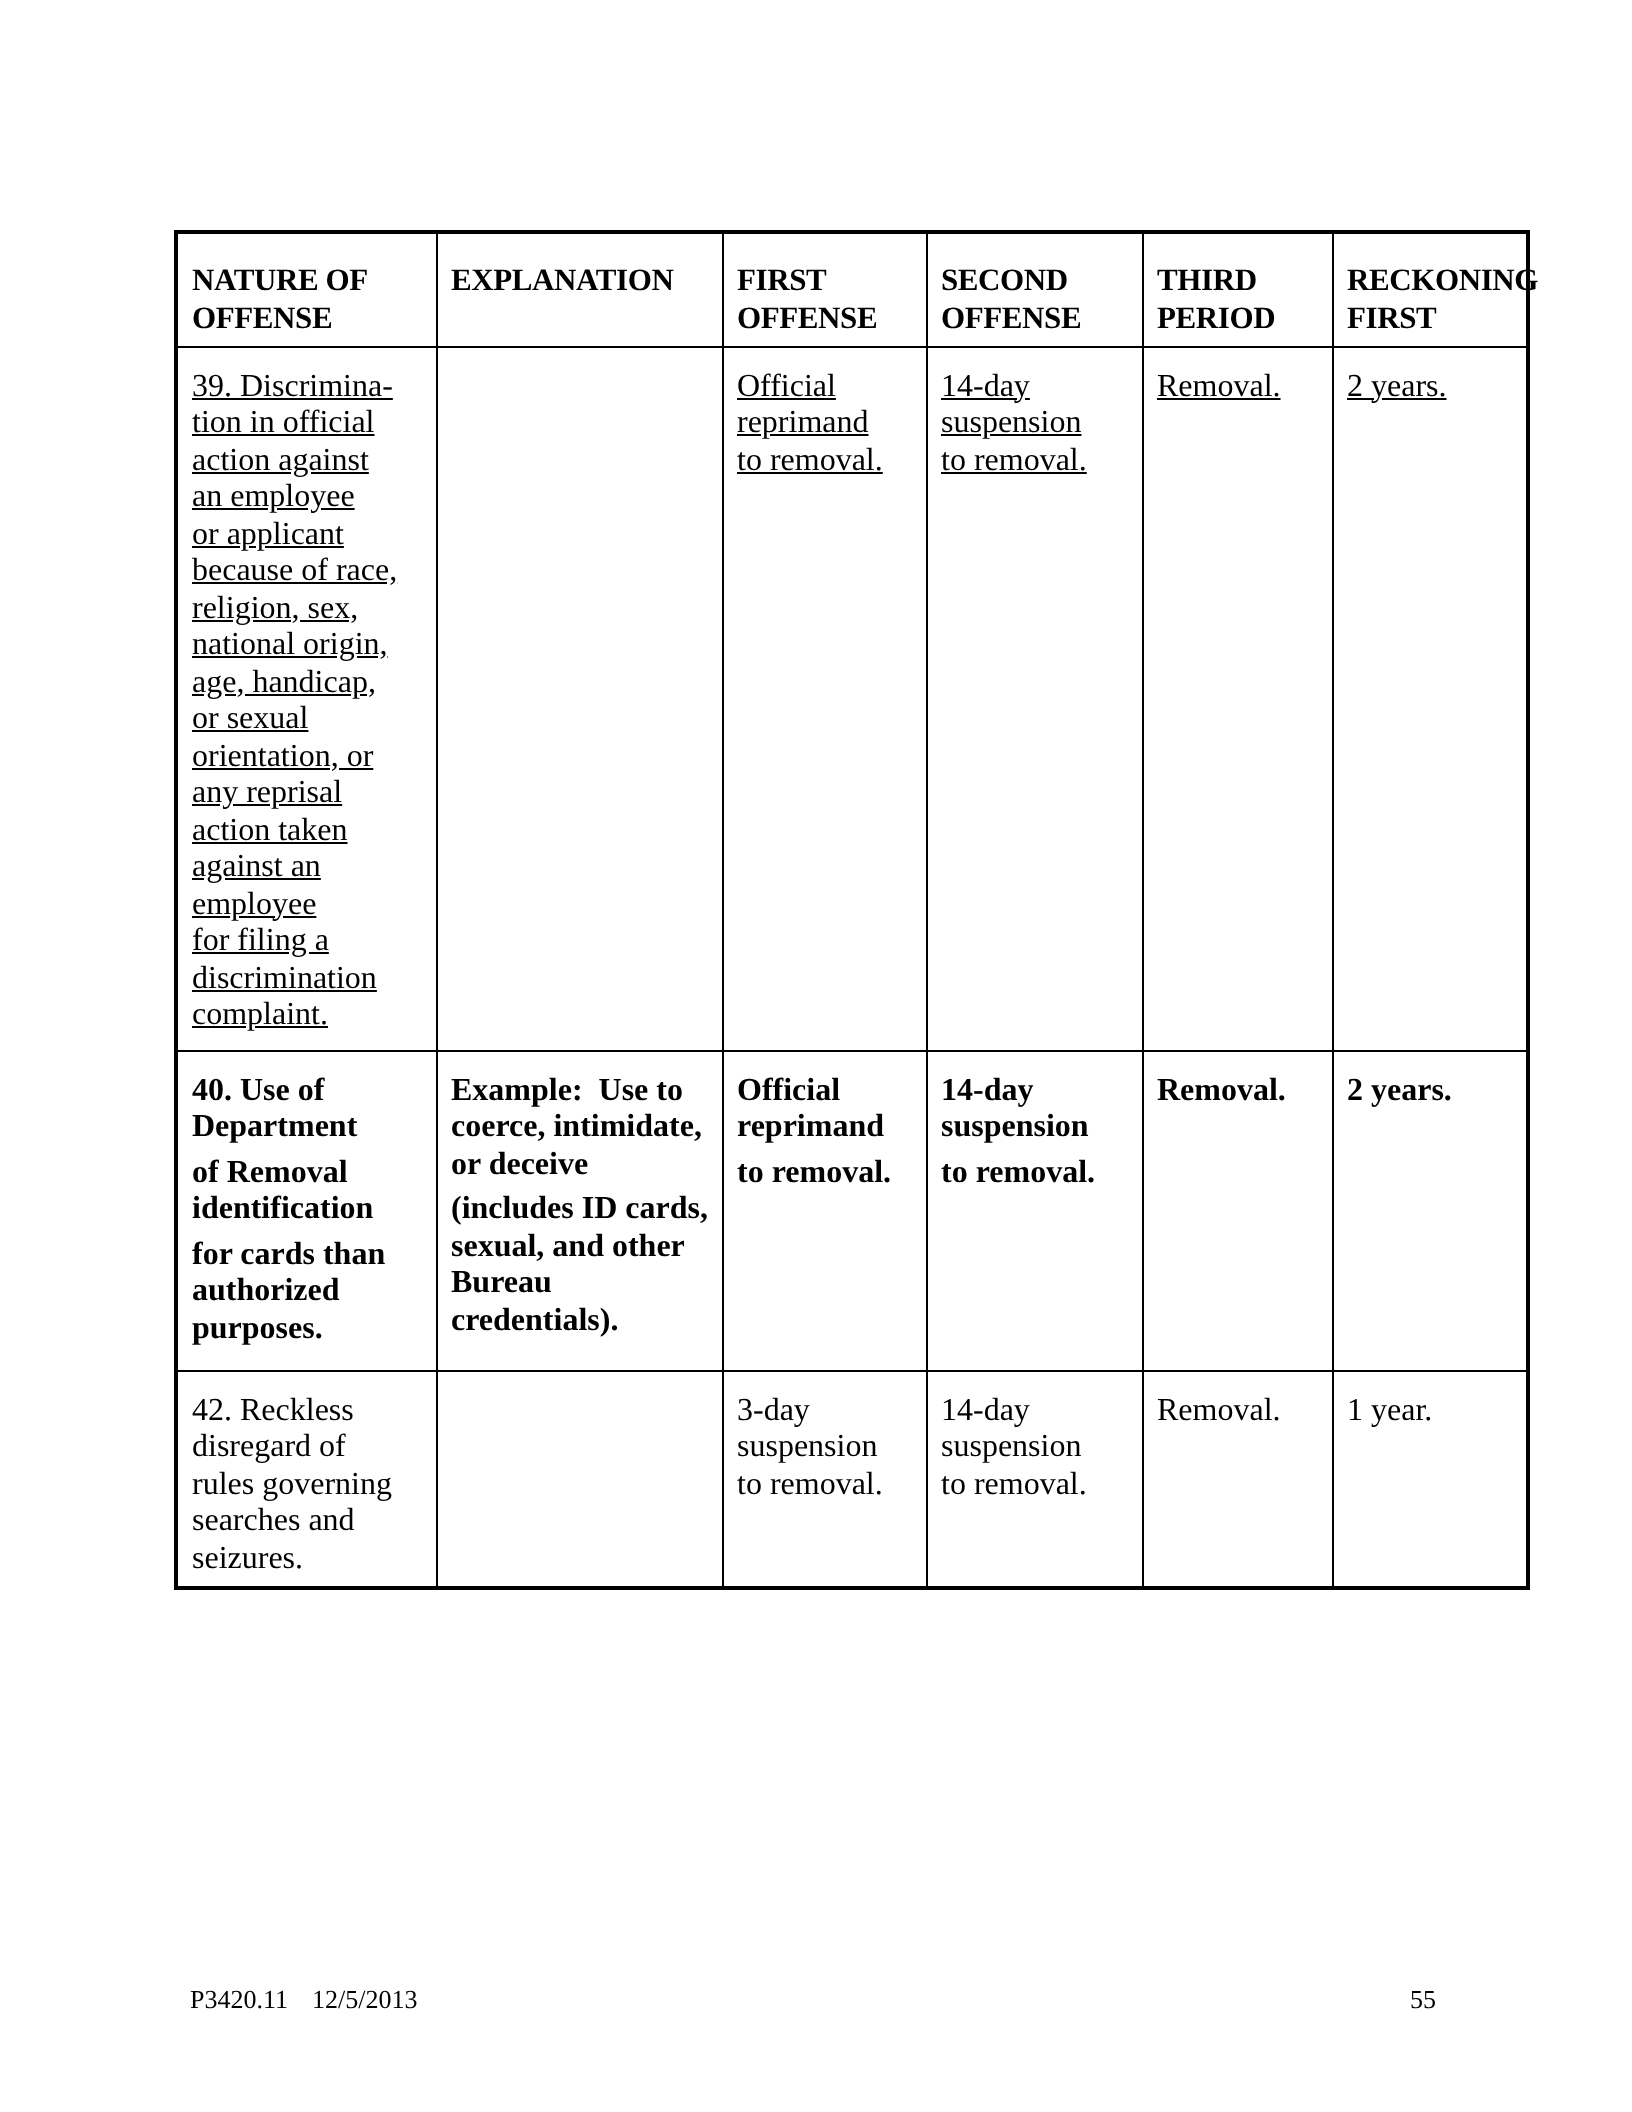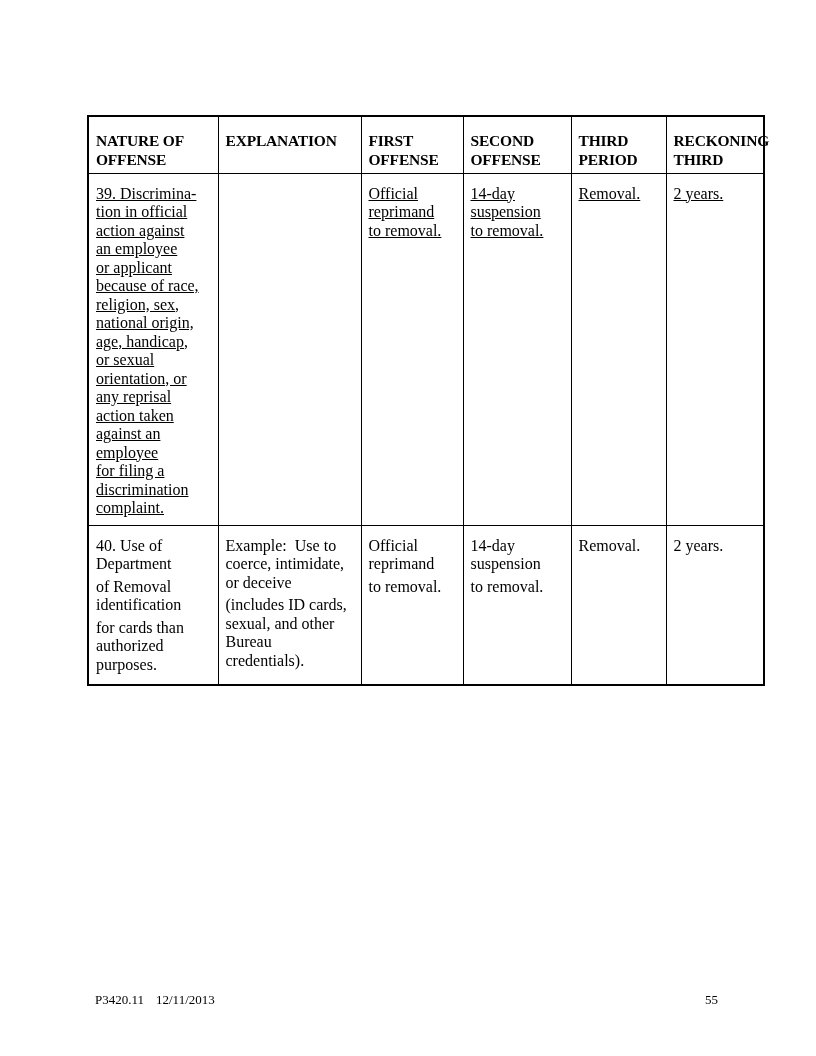--- a/index.html
+++ b/index.html
@@ -47,21 +47,21 @@
   }
   .para {
     white-space: pre;
     margin: 0;
   }
   .para + .para {
     margin-top: 4px;
   }
   tr.row-header  { height: 57px; padding-left: 38px;  }
   tr.row-39 { height: 352px; text-decoration: underline; }
-  tr.row-40 { height: 160px; }
+  tr.row-40 { height: 160px; font-weight: bold; }
   tr.row-41 { height: 105px; }
   tr.row-42 { height: 100px; }
   .footer {
     position: absolute;
     left: 95px;
     top: 992px;
     width: 623px;
     display: flex;
     justify-content: space-between;
     align-items: baseline;
@@ -89,21 +89,21 @@
         <th>NATURE OF
 OFFENSE</th>
         <th>EXPLANATION</th>
         <th>FIRST
 OFFENSE</th>
         <th>SECOND
 OFFENSE</th>
         <th>THIRD
 PERIOD</th>
         <th>RECKONING
-THIRD</th>
+FIRST</th>
       </tr>
     </thead>
     <tbody>
 
       <tr class="row-39">
         <td>
           <p class="para">39. Discrimina-
 tion in official
 action against
 an employee
@@ -172,24 +172,50 @@
         </td>
         <td>
           <p class="para">Removal.</p>
         </td>
         <td>
           <p class="para">2 years.</p>
         </td>
       </tr>
 
 
+      <tr class="row-42">
+        <td>
+          <p class="para">42. Reckless
+disregard of
+rules governing
+searches and
+seizures.</p>
+        </td>
+        <td></td>
+        <td>
+          <p class="para">3-day
+suspension
+to removal.</p>
+        </td>
+        <td>
+          <p class="para">14-day
+suspension
+to removal.</p>
+        </td>
+        <td>
+          <p class="para">Removal.</p>
+        </td>
+        <td>
+          <p class="para">1 year.</p>
+        </td>
+      </tr>
 
     </tbody>
   </table>
 
   <div class="footer">
     <span class="footer-left">
-      <span class="doc-number">P3420.11</span><span class="doc-date">12/11/2013</span>
+      <span class="doc-number">P3420.11</span><span class="doc-date">12/5/2013</span>
     </span>
     <span class="page-number">55</span>
   </div>
 
 </div>
 
 </body></html>

